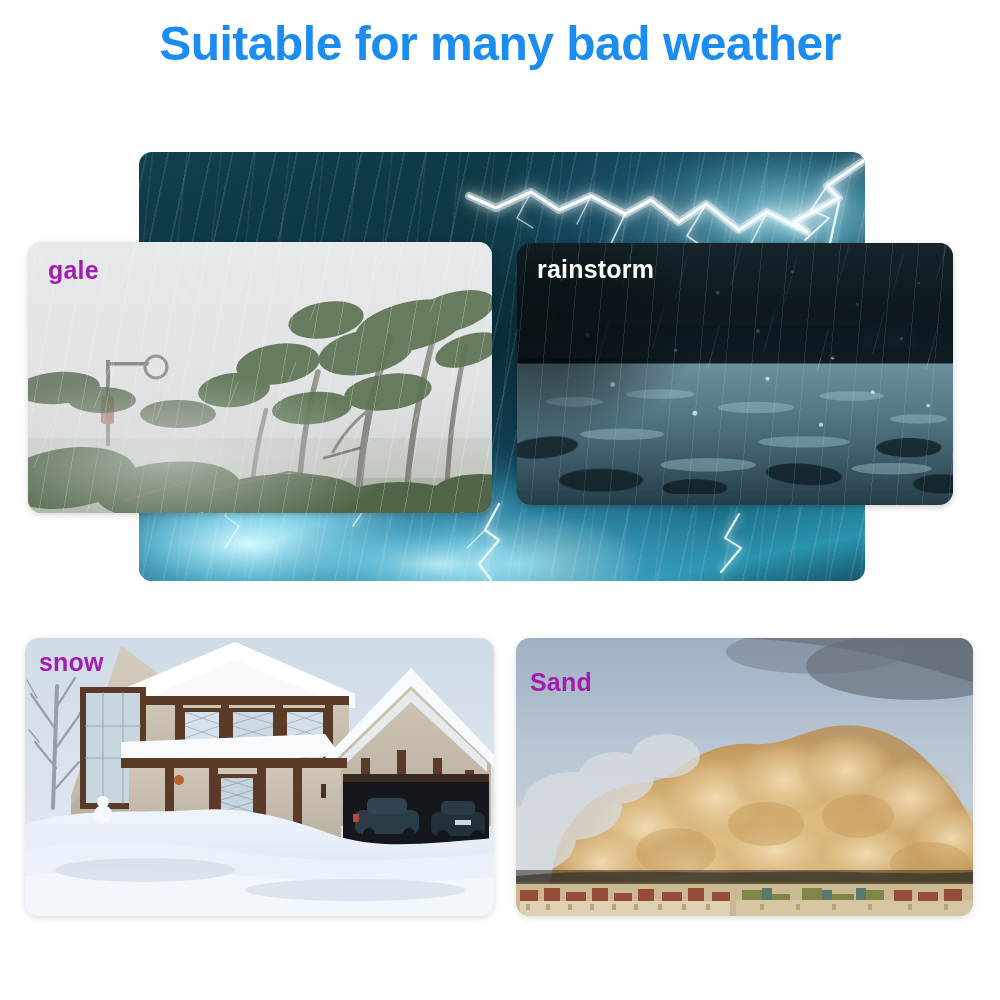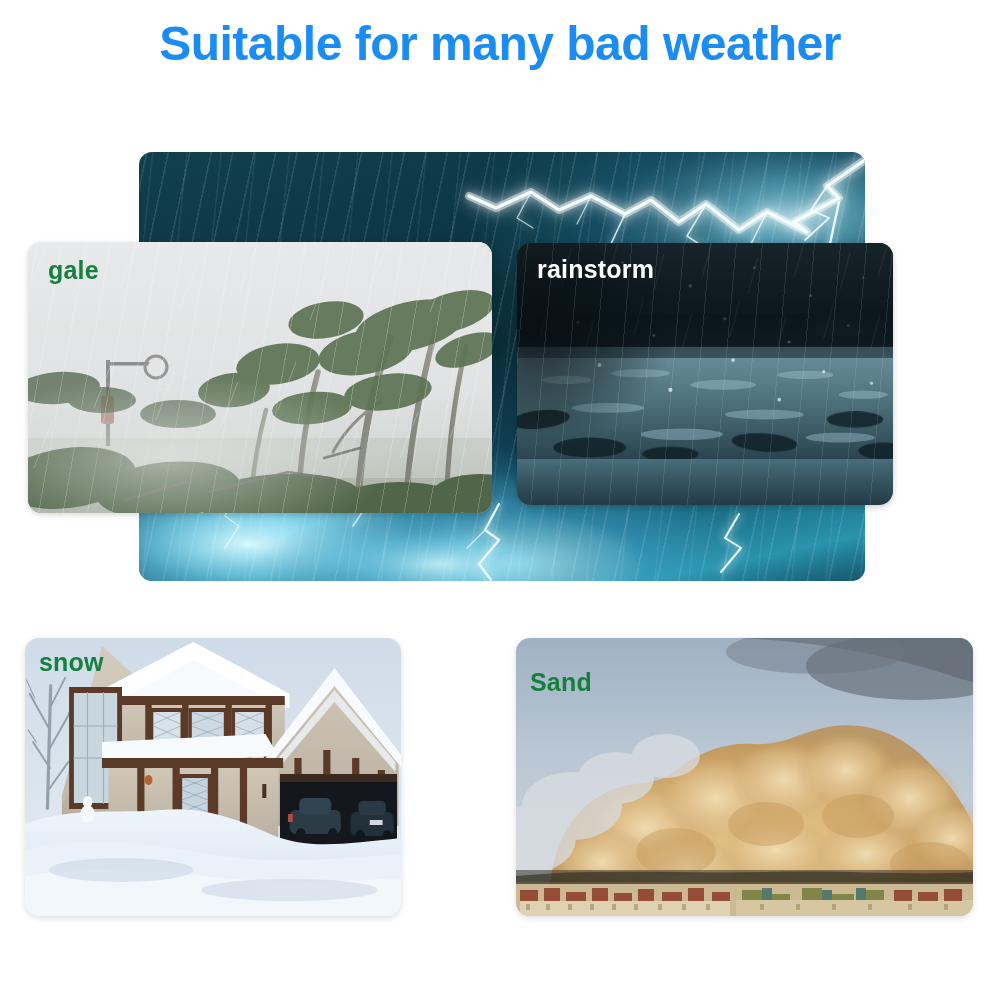--- a/index.html
+++ b/index.html
@@ -50,21 +50,21 @@
     border-radius: 14px;
   }
   .card-label {
     position: absolute;
     font-weight: bold;
     font-size: 25px;
     letter-spacing: 0.2px;
     z-index: 40;
     white-space: nowrap;
   }
-  .label-dark  { color: #15803d; }
+  .label-dark  { color: #a21caf; }
   .label-light { color: #ffffff; }
 
   .photo {
     position: absolute;
     inset: 0;
     width: 100%;
     height: 100%;
   }
 
   
@@ -117,21 +117,21 @@
     background:
       radial-gradient(ellipse 70% 45% at 30% 80%, rgba(230,233,232,.85) 0%, rgba(210,214,210,0) 70%),
       repeating-linear-gradient(100deg, rgba(255,255,255,0) 0 9px, rgba(255,255,255,.30) 9px 10px, rgba(255,255,255,0) 10px 24px);
     opacity: .7;
   }
   .gale-svg { position: absolute; inset: 0; }
 
   
   #card-rainstorm {
     left: 517px; top: 243px;
-    width: 376px; height: 262px;
+    width: 436px; height: 262px;
     z-index: 20;
     box-shadow: 0 2px 6px rgba(0,0,0,.2);
   }
   .rs-bg {
     position: absolute; inset: 0;
     background:
       linear-gradient(180deg,
         #20333a 0%, #24383f 14%, #1d3037 28%,
         #16262c 40%, #23454f 50%, #4c707e 60%,
         #5d8190 70%, #4b6f7e 82%, #32505c 92%, #243c47 100%);
@@ -148,21 +148,21 @@
   .rs-drops {
     position: absolute; inset: 0;
     background-image: repeating-linear-gradient(95deg,
         rgba(255,255,255,0) 0 10px, rgba(220,240,248,.16) 10px 11px, rgba(255,255,255,0) 11px 26px);
     opacity:.7;
   }
 
   
   #card-snow {
     left: 25px; top: 638px;
-    width: 376px; height: 278px;
+    width: 469px; height: 278px;
     z-index: 20;
     box-shadow: 0 2px 6px rgba(0,0,0,.14);
   }
   .snow-svg { position: absolute; inset: 0; }
 
   
   #card-sand {
     left: 516px; top: 638px;
     width: 457px; height: 278px;
     z-index: 20;

